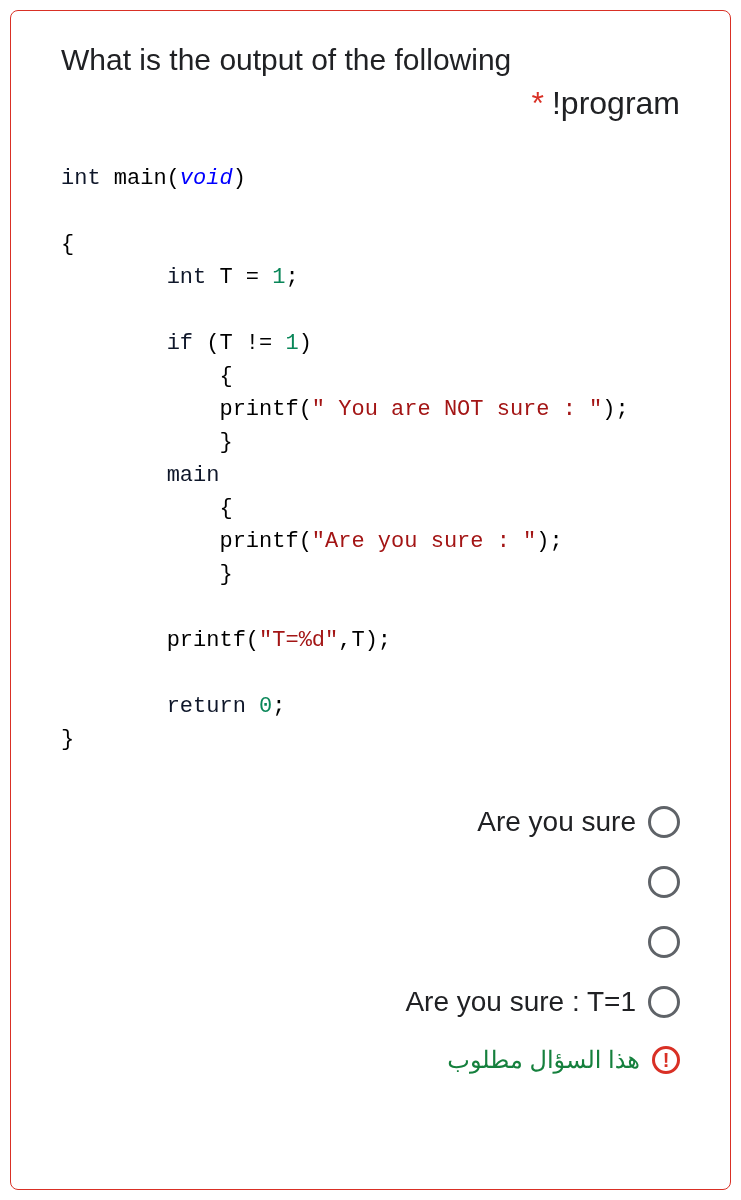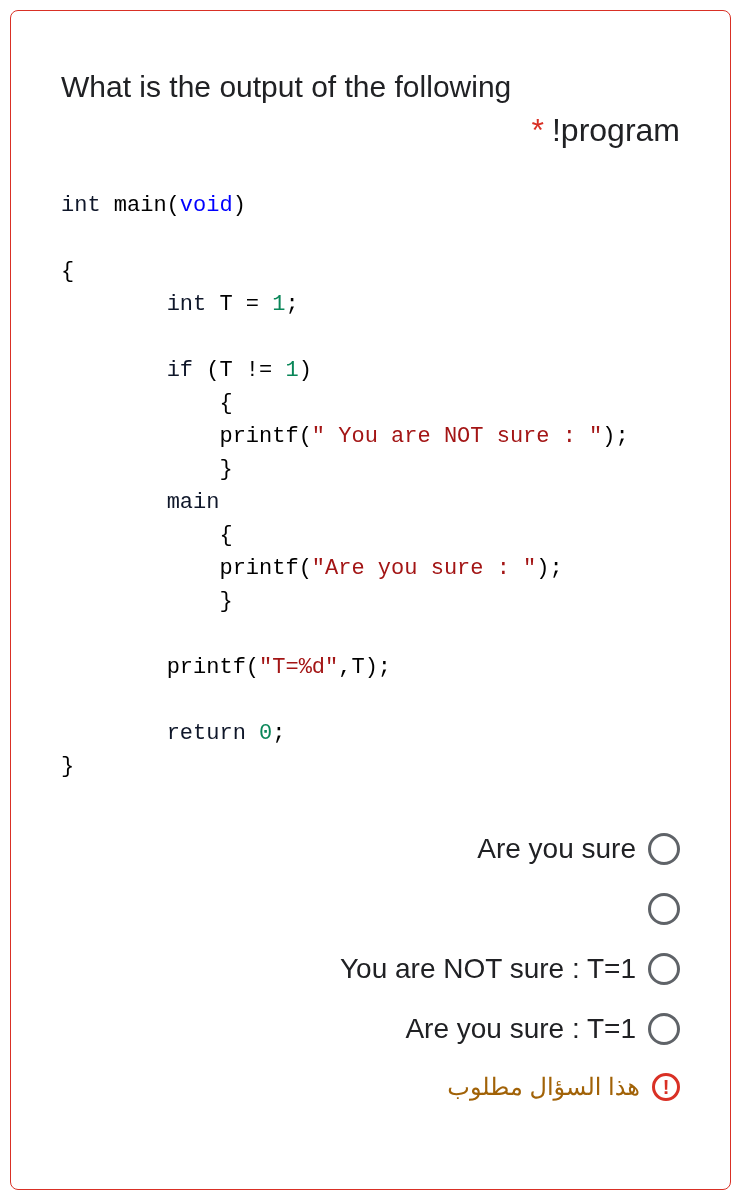--- a/index.html
+++ b/index.html
@@ -10,21 +10,21 @@
     body {
       font-family: Arial, sans-serif;
       background: #fff;
       width: 741px;
       height: 1200px;
       padding: 0;
     }
     .card {
       border: 1px solid #d93025;
       border-radius: 8px;
-      padding: 59px 50px 30px 50px;
+      padding: 32px 50px 30px 50px;
       margin: 10px;
       height: 1180px;
     }
     .question-header {
       text-align: right;
       margin-bottom: 40px;
     }
     .question-header .line1 {
       font-size: 30px;
       font-weight: 400;
@@ -44,21 +44,21 @@
     }
     .code-block {
       font-family: 'Courier New', monospace;
       font-size: 22px;
       line-height: 1.5;
       margin-bottom: 50px;
       white-space: pre;
       color: #000;
     }
     .kw-blue { color: #0f172a; }
-    .kw-void { color: #0000ff; }
+    .kw-void { color: #0000ff; font-style: italic; }
     .num { color: #098658; }
     .str { color: #a31515; }
     
     .options {
       display: flex;
       flex-direction: column;
       gap: 28px;
     }
     .option {
       display: flex;
@@ -79,21 +79,21 @@
     }
     .required-msg {
       display: flex;
       align-items: center;
       justify-content: flex-end;
       gap: 12px;
       margin-top: 28px;
     }
     .required-text {
       font-size: 24px;
-      color: #a16207;
+      color: #15803d;
       direction: rtl;
     }
     .alert-icon {
       width: 28px;
       height: 28px;
       border: 3px solid #d93025;
       border-radius: 50%;
       display: flex;
       align-items: center;
       justify-content: center;
@@ -135,21 +135,20 @@
 
   <div class="options">
     <div class="option">
       <span class="option-label">Are you sure</span>
       <span class="radio"></span>
     </div>
     <div class="option">
       <span class="radio"></span>
     </div>
     <div class="option">
-      <span class="option-label">You are NOT sure : T=1</span>
       <span class="radio"></span>
     </div>
     <div class="option">
       <span class="option-label">Are you sure : T=1</span>
       <span class="radio"></span>
     </div>
   </div>
 
   <div class="required-msg">
     <span class="required-text">هذا السؤال مطلوب</span>

